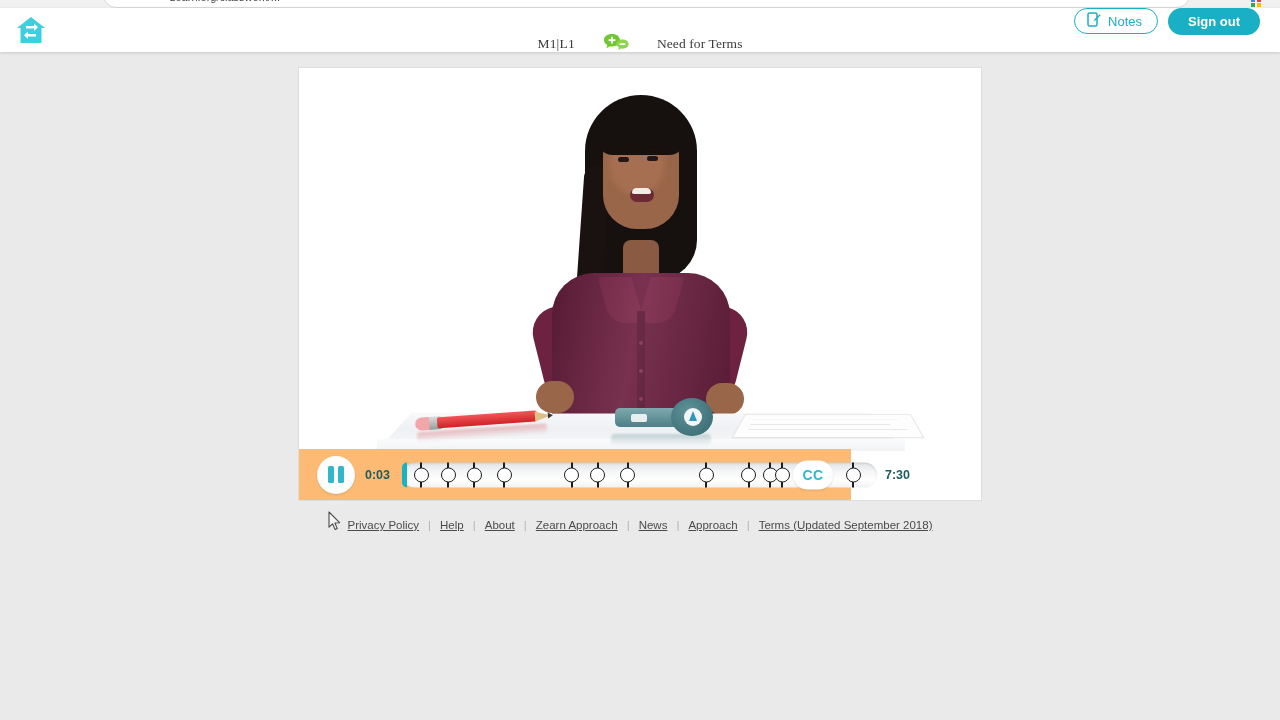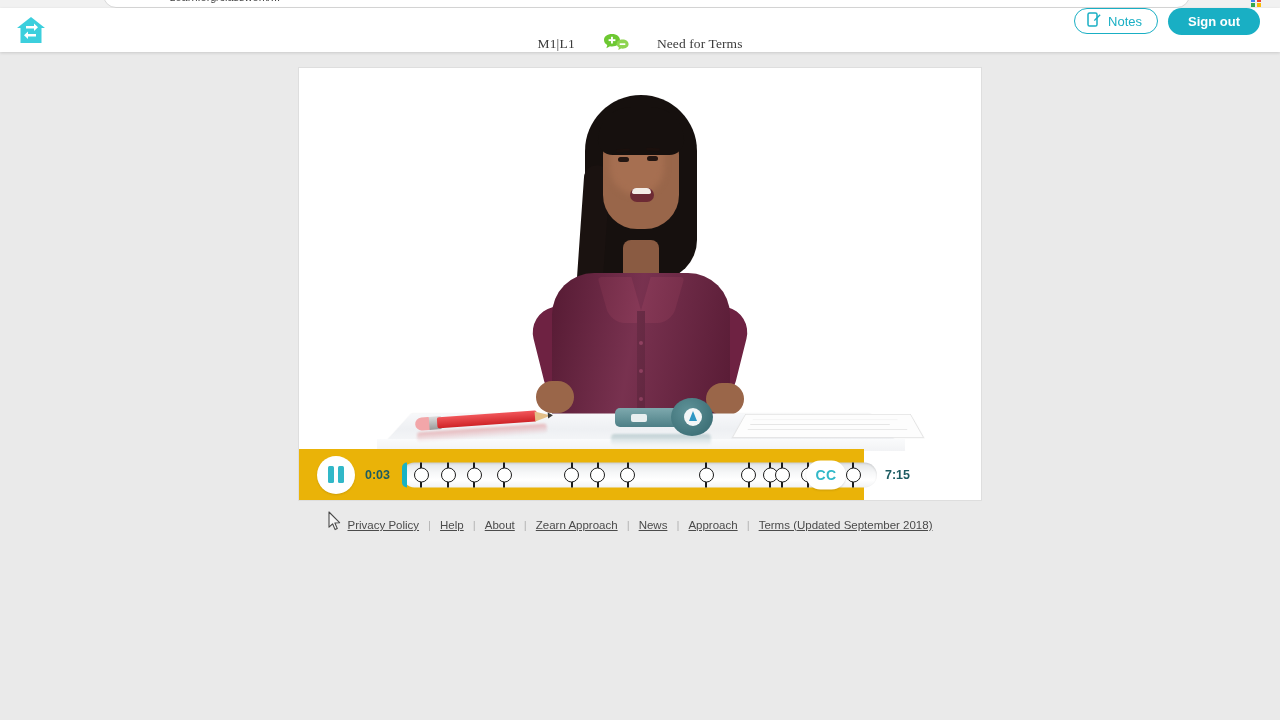--- a/index.html
+++ b/index.html
@@ -283,24 +283,23 @@
     background: radial-gradient(ellipse at center, rgba(0,0,0,0.10), rgba(0,0,0,0) 70%);
   }
 
   
   .controls {
     position: absolute;
     left: 0;
     bottom: 0;
     width: 552px;
     height: 51px;
-    background: #eab308;
+    background: #fdba74;
     display: flex;
     align-items: center;
-    padding-left: 13px;
   }
   .play-pause {
     position: absolute;
     left: 18px;
     top: 50%;
     transform: translateY(-50%);
     width: 38px; height: 38px;
     border-radius: 50%;
     background: #ffffff;
     display: flex; align-items: center; justify-content: center;
@@ -585,21 +584,21 @@
         <div class="marker" style="left: 418px;">
           <div class="stem"></div>
           <div class="knob"></div>
         </div>
         <div class="marker" style="left: 451.25px;">
           <div class="stem"></div>
           <div class="knob"></div>
         </div>
       </div>
 
-    <div class="time-total">7:15</div>
+    <div class="time-total">7:30</div>
 
     <div class="cc-button">CC</div>
   </div>
 </div>
 
 <div class="footer">
   <div class="footer-links" id="footer-links">
       <a>Privacy Policy</a>
       <span class="footer-sep">|</span>
       <a>Help</a>

